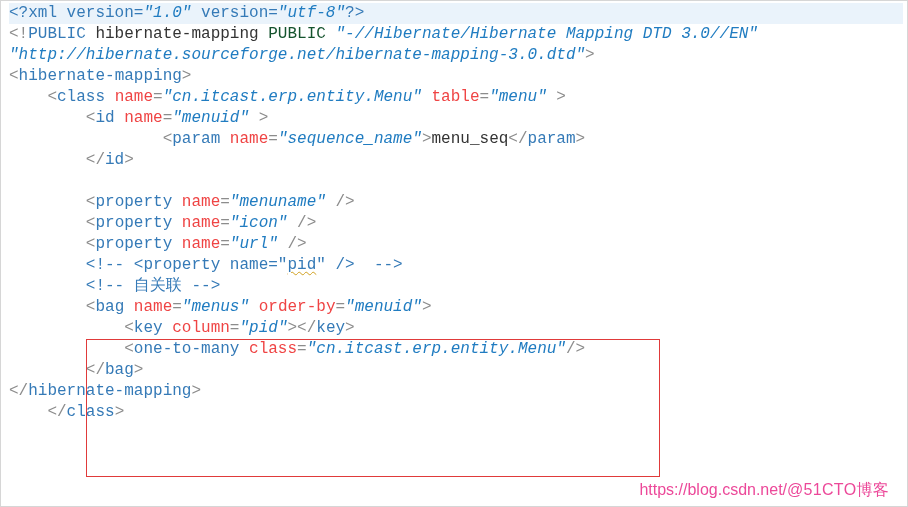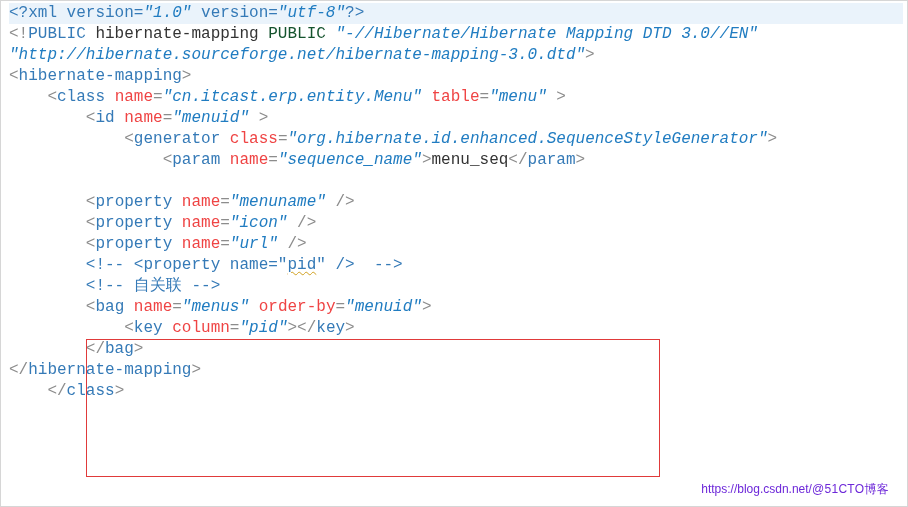--- a/index.html
+++ b/index.html
@@ -14,61 +14,62 @@
   .s-val{color:#207cc1;font-style:italic} 
   .s-text{color:#333}
   .s-comment{color:#357ab7}
   .s-doctype{color:#333}
   .s-doctypekw{color:#357ab7}
   .s-doctypepub{color:#14532d}
   .s-doctypeval{color:#207cc1;font-style:italic}
   .underline-wavy{text-decoration:underline wavy #d0a020;text-decoration-thickness:1px;text-underline-offset:2px}
   .redbox{position:absolute;border:1.5px solid #e03a3a;pointer-events:none;
           left:85px;top:338px;width:572px;height:136px}
-  .watermark{position:absolute;right:18px;bottom:6px;color:#6d28d9;font-family:Arial,Helvetica,sans-serif;
-             font-size:12px;letter-spacing:0.3px;pointer-events:none}
+  .watermark{position:absolute;right:18px;bottom:6px;color:#ec4899;font-family:Arial,Helvetica,sans-serif;
+             font-size:16px;letter-spacing:0.3px;pointer-events:none}
   .wm-left{letter-spacing:0}
 </style>
 </head>
 <body>
 
 <div class="editor">
   <div class="line hilite"><span class="s-proc">&lt;?</span><span class="s-proc">xml version=</span><span class="s-val">"1.0"</span><span class="s-proc"> version=</span><span class="s-val">"utf-8"</span><span class="s-proc">?&gt;</span></div>
 
   <div class="line"><span class="s-puncgrey">&lt;!</span><span class="s-doctypekw">PUBLIC</span><span class="s-doctype"> hibernate-mapping </span><span class="s-doctypepub">PUBLIC</span><span class="s-doctype"> </span><span class="s-doctypeval">"-//Hibernate/Hibernate Mapping DTD 3.0//EN"</span></div>
   <div class="line"><span class="s-doctypeval">"http://hibernate.sourceforge.net/hibernate-mapping-3.0.dtd"</span><span class="s-puncgrey">&gt;</span></div>
 
   <div class="line"><span class="s-puncgrey">&lt;</span><span class="s-tag">hibernate-mapping</span><span class="s-puncgrey">&gt;</span></div>
 
   <div class="line"><span>    </span><span class="s-puncgrey">&lt;</span><span class="s-tag">class</span><span> </span><span class="s-attr">name</span><span class="s-puncgrey">=</span><span class="s-val">"cn.itcast.erp.entity.Menu"</span><span> </span><span class="s-attr">table</span><span class="s-puncgrey">=</span><span class="s-val">"menu"</span><span class="s-puncgrey"> &gt;</span></div>
 
   <div class="line"><span>        </span><span class="s-puncgrey">&lt;</span><span class="s-tag">id</span><span> </span><span class="s-attr">name</span><span class="s-puncgrey">=</span><span class="s-val">"menuid"</span><span class="s-puncgrey"> &gt;</span></div>
 
-  <div class="line"><span>            </span><span class="s-puncgrey">&lt;</span><span class="s-tag">generator</span><span> </span><span class="s-attr">class</span><span class="s-puncgrey">=</span><span class="s-val">"org.hibernate.id.enhanced.SequenceStyleGenerator"</span><span class="s-puncgrey">&gt;</span></div>
 
   <div class="line"><span>                </span><span class="s-puncgrey">&lt;</span><span class="s-tag">param</span><span> </span><span class="s-attr">name</span><span class="s-puncgrey">=</span><span class="s-val">"sequence_name"</span><span class="s-puncgrey">&gt;</span><span class="s-text">menu_seq</span><span class="s-puncgrey">&lt;/</span><span class="s-tag">param</span><span class="s-puncgrey">&gt;</span></div>
 
 
+  <div class="line"><span>        </span><span class="s-puncgrey">&lt;/</span><span class="s-tag">id</span><span class="s-puncgrey">&gt;</span></div>
 
   <div class="line"><span></span>&nbsp;</div>
 
   <div class="line"><span>        </span><span class="s-puncgrey">&lt;</span><span class="s-tag">property</span><span> </span><span class="s-attr">name</span><span class="s-puncgrey">=</span><span class="s-val">"menuname"</span><span class="s-puncgrey"> /&gt;</span></div>
 
   <div class="line"><span>        </span><span class="s-puncgrey">&lt;</span><span class="s-tag">property</span><span> </span><span class="s-attr">name</span><span class="s-puncgrey">=</span><span class="s-val">"icon"</span><span class="s-puncgrey"> /&gt;</span></div>
 
   <div class="line"><span>        </span><span class="s-puncgrey">&lt;</span><span class="s-tag">property</span><span> </span><span class="s-attr">name</span><span class="s-puncgrey">=</span><span class="s-val">"url"</span><span class="s-puncgrey"> /&gt;</span></div>
 
   <div class="line"><span>        </span><span class="s-comment">&lt;!-- &lt;property name=</span><span class="s-comment">"</span><span class="s-comment underline-wavy">pid</span><span class="s-comment">"</span><span class="s-comment"> /&gt;  --&gt;</span></div>
 
   <div class="line"><span>        </span><span class="s-comment">&lt;!-- 自关联 --&gt;</span></div>
 
   <div class="line"><span>        </span><span class="s-puncgrey">&lt;</span><span class="s-tag">bag</span><span> </span><span class="s-attr">name</span><span class="s-puncgrey">=</span><span class="s-val">"menus"</span><span> </span><span class="s-attr">order-by</span><span class="s-puncgrey">=</span><span class="s-val">"menuid"</span><span class="s-puncgrey">&gt;</span></div>
 
   <div class="line"><span>            </span><span class="s-puncgrey">&lt;</span><span class="s-tag">key</span><span> </span><span class="s-attr">column</span><span class="s-puncgrey">=</span><span class="s-val">"pid"</span><span class="s-puncgrey">&gt;&lt;/</span><span class="s-tag">key</span><span class="s-puncgrey">&gt;</span></div>
 
+  <div class="line"><span>            </span><span class="s-puncgrey">&lt;</span><span class="s-tag">one-to-many</span><span> </span><span class="s-attr">class</span><span class="s-puncgrey">=</span><span class="s-val">"cn.itcast.erp.entity.Menu"</span><span class="s-puncgrey">/&gt;</span></div>
 
   <div class="line"><span>        </span><span class="s-puncgrey">&lt;/</span><span class="s-tag">bag</span><span class="s-puncgrey">&gt;</span></div>
 
   <div class="line"><span class="s-puncgrey">&lt;/</span><span class="s-tag">hibernate-mapping</span><span class="s-puncgrey">&gt;</span></div>
 
   <div class="line"><span>    </span><span class="s-puncgrey">&lt;/</span><span class="s-tag">class</span><span class="s-puncgrey">&gt;</span></div>
 
   <div class="redbox"></div>
   <div class="watermark"><span class="wm-left">https://blog.csdn.net/</span><span>@51CTO博客</span></div>
 </div>

